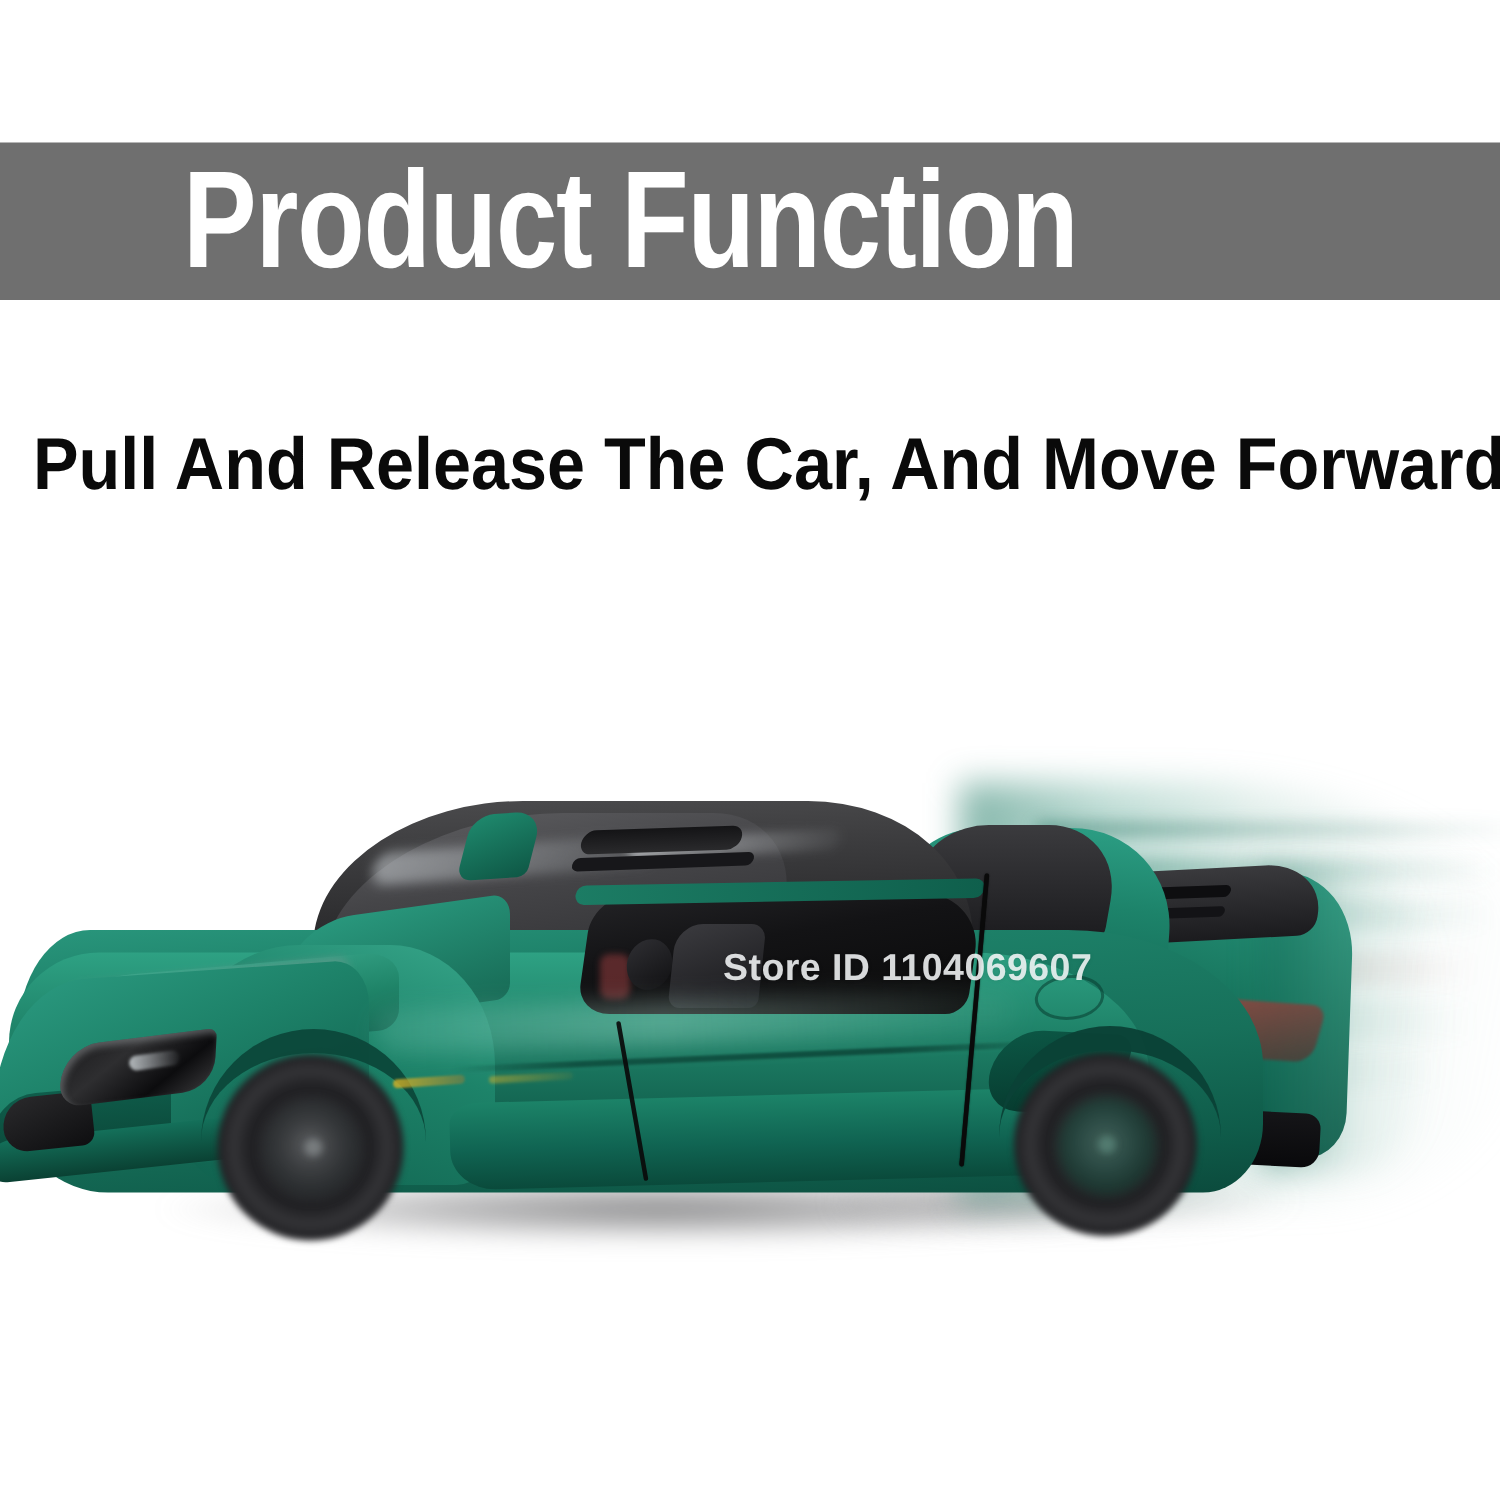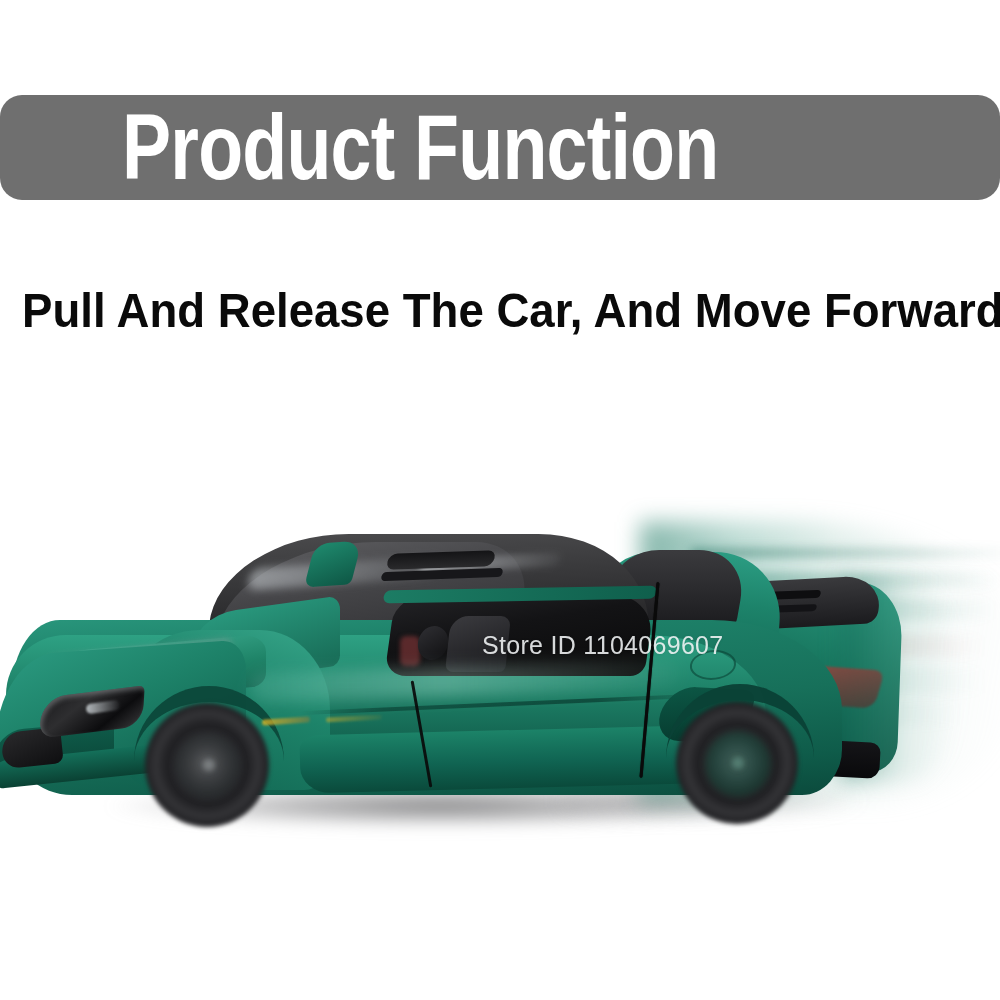--- a/index.html
+++ b/index.html
@@ -9,21 +9,21 @@
     font-family:"Liberation Sans", sans-serif;
     overflow:hidden;
     position:relative;
   }
   .page{position:absolute;inset:0;background:#fff;}
 
   
   .title-bar{
     position:absolute;left:0;top:95px;width:1000px;height:105px;
     background:#6f6f6f;
-    display:flex;align-items:center;border-radius:22px;
+    display:flex;align-items:center;
   }
   .title-text{
     color:#ffffff;
     font-family:"Liberation Sans Narrow","Liberation Sans",sans-serif;
     font-weight:700;
     font-size:92px;
     line-height:105px;
     letter-spacing:-1px;
     transform:scaleX(0.80);
     transform-origin:left center;
@@ -380,21 +380,21 @@
     position:absolute;left:326px;top:716px;width:56px;height:5px;
     background:linear-gradient(90deg,rgba(198,172,46,0.55),rgba(160,140,50,0.12));
     border-radius:4px;transform:rotate(-3deg);filter:blur(1px);
   }
 
   
   .watermark{
     position:absolute;left:482px;top:630px;
     color:rgba(244,246,247,0.88);
     font-family:"Liberation Sans", sans-serif;
-    font-weight:400;font-size:25px;line-height:30px;
+    font-weight:700;font-size:25px;line-height:30px;
     white-space:nowrap;
     text-shadow:0 0 3px rgba(0,0,0,0.10);
     letter-spacing:0.3px;
   }
 </style>
 </head>
 <body>
 
 <div class="page">
 

